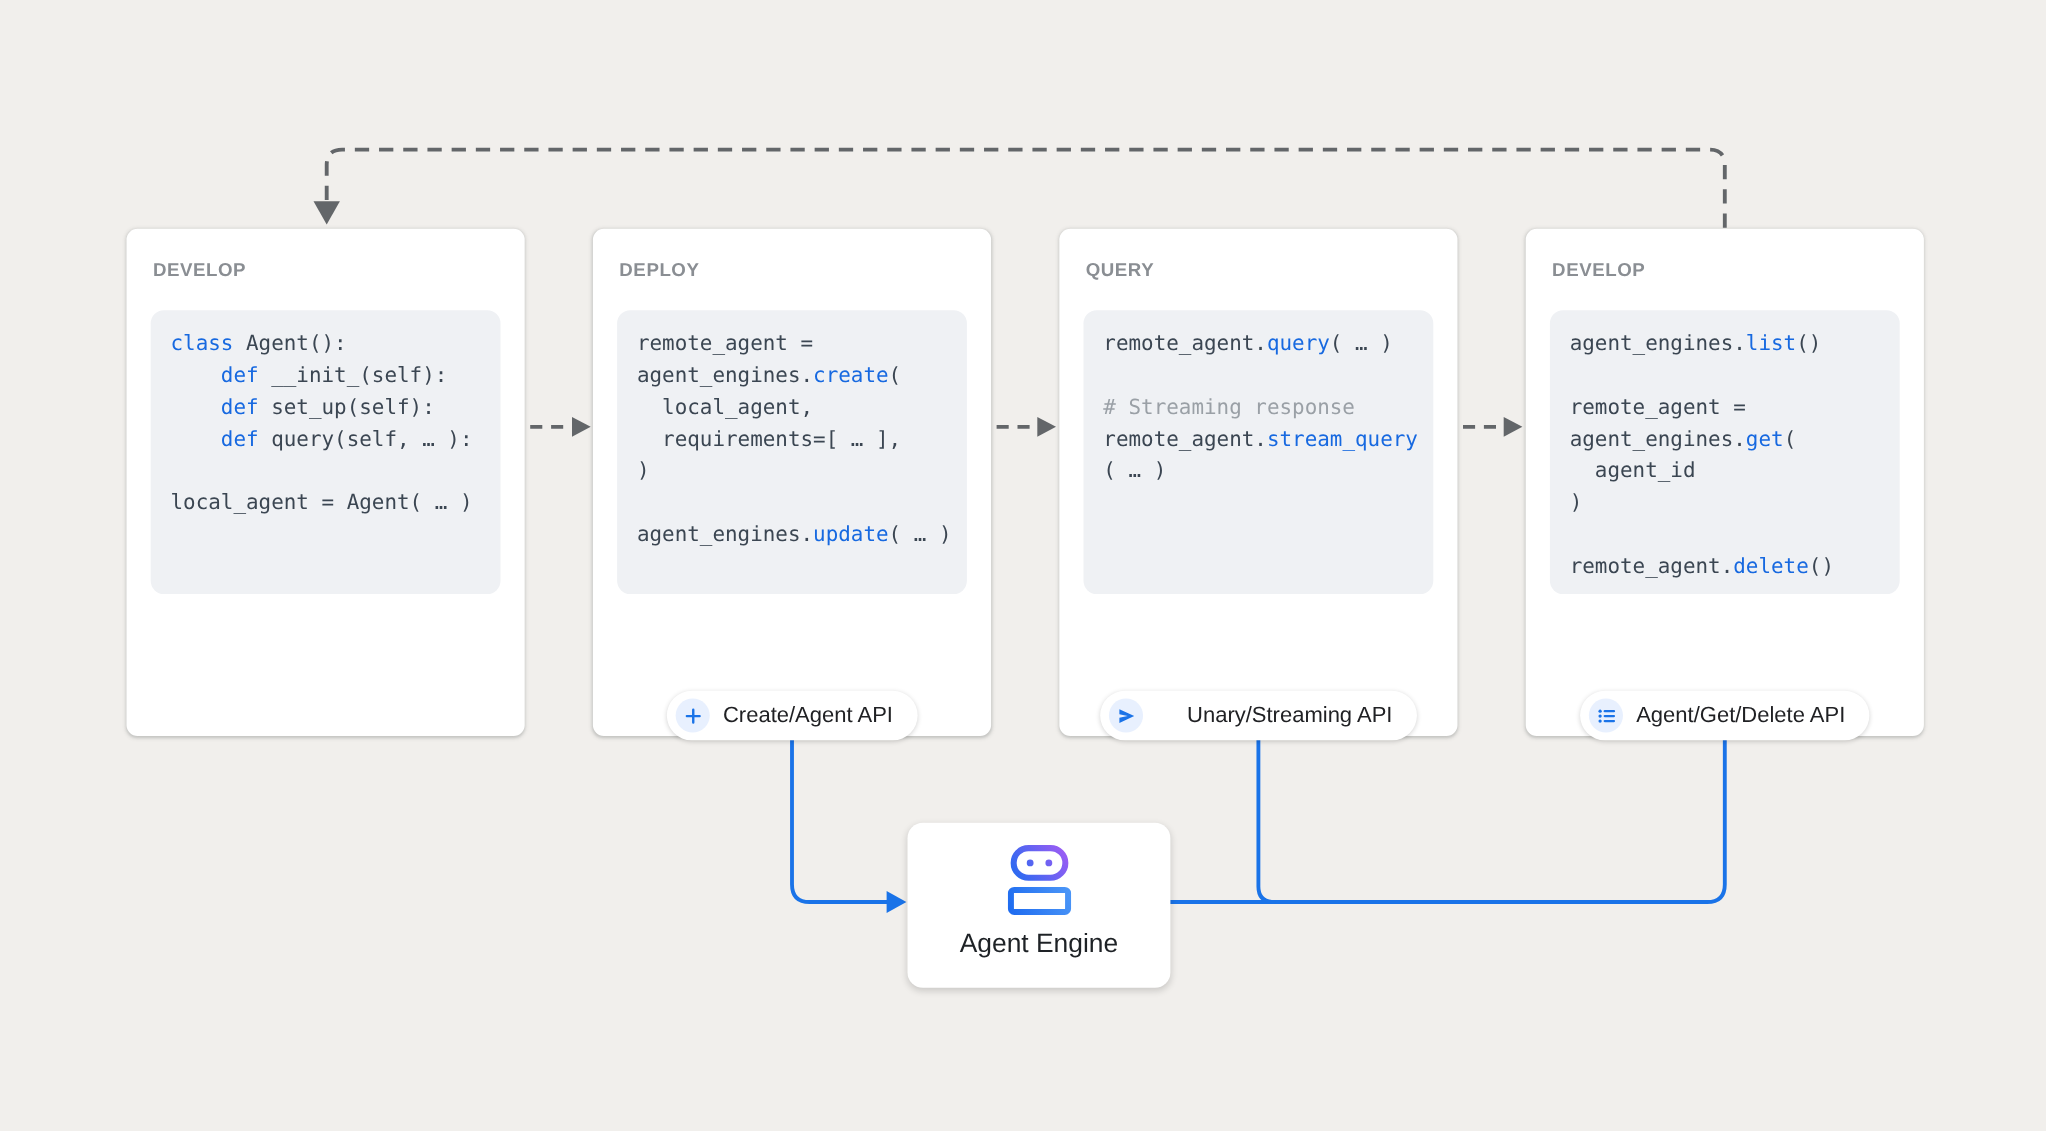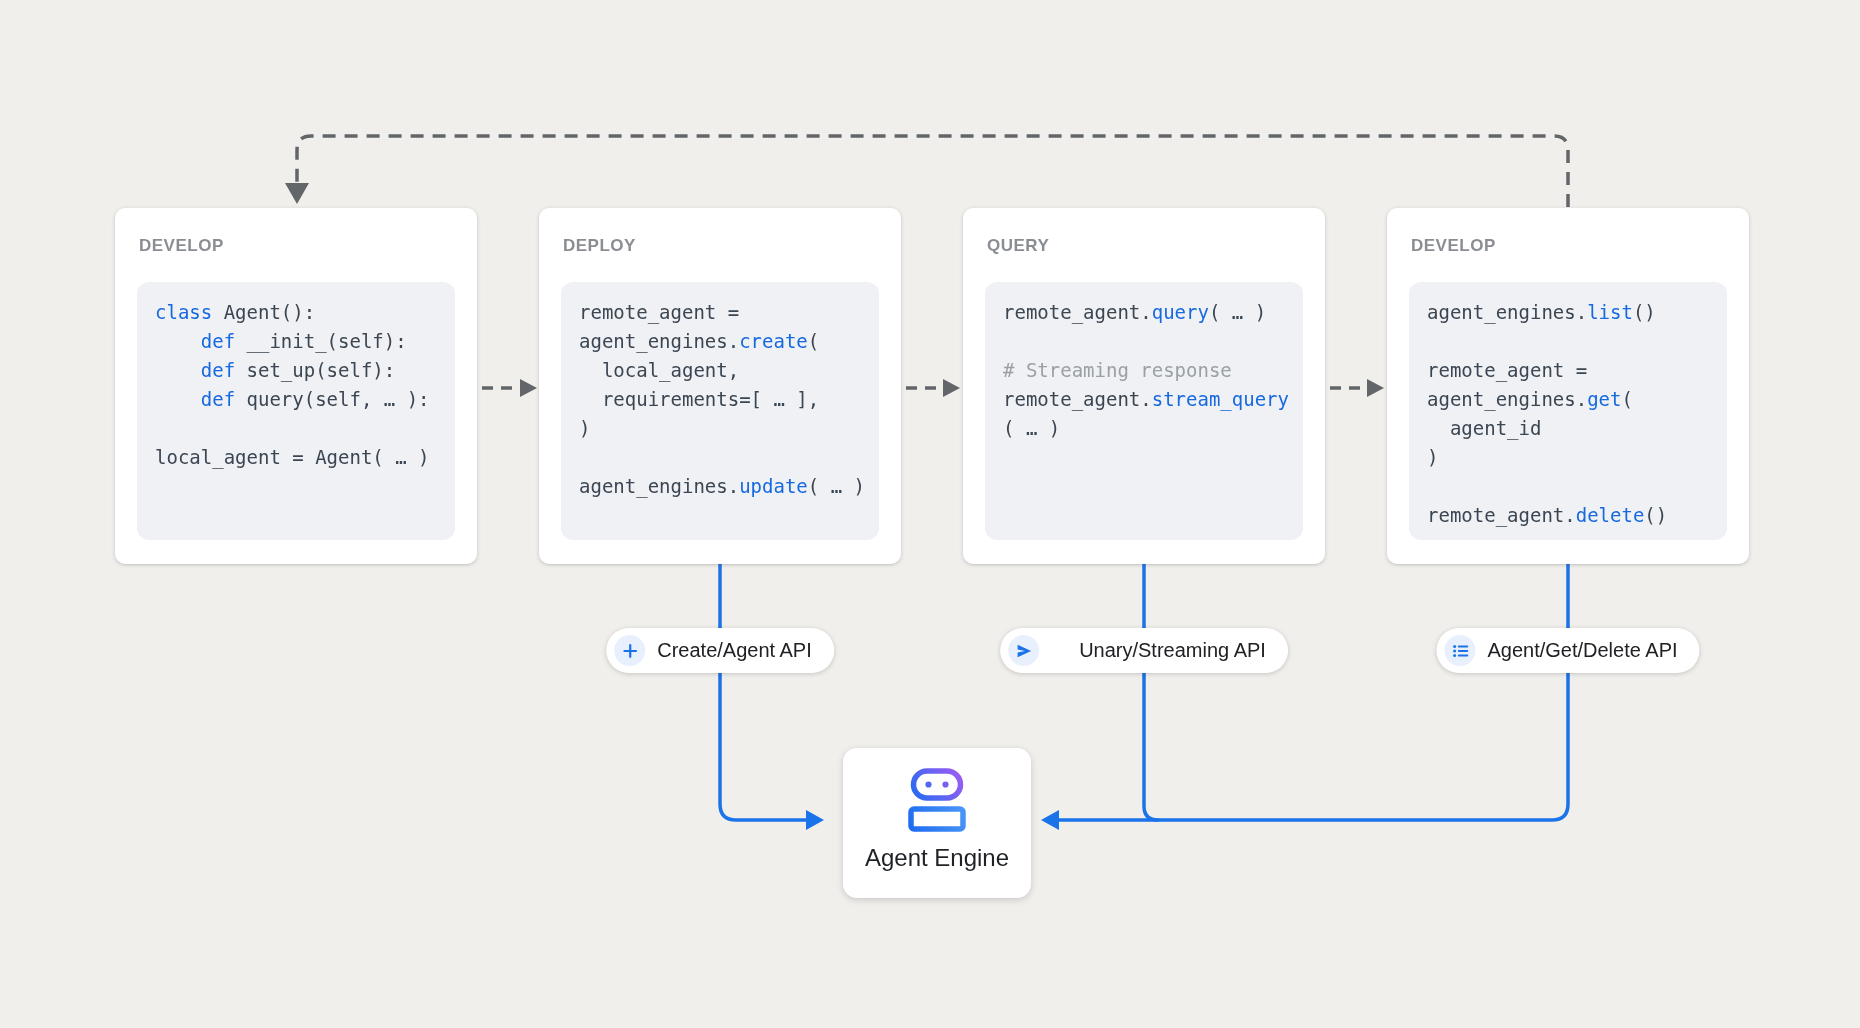--- a/index.html
+++ b/index.html
@@ -4,21 +4,21 @@
 <style>
   html,body{margin:0;padding:0;}
   .canvas{
     position:relative;width:1860px;height:1028px;overflow:hidden;
     background:#f1efec;font-family:"Liberation Sans",sans-serif;
   }
   .connectors{position:absolute;left:0;top:0;pointer-events:none;}
   
   .cards{position:absolute;left:115px;top:208px;display:flex;gap:62px;}
   .card{
-    width:362px;height:356px;background:#ffffff;border-radius:10px;
+    width:362px;height:461px;background:#ffffff;border-radius:10px;
     box-shadow:0 1px 4px rgba(60,64,67,.18),0 1px 2px rgba(60,64,67,.1);
     padding:26px 22px;box-sizing:border-box;
   }
   .card-title{
     font-size:17px;font-weight:700;color:#8a8e93;letter-spacing:.5px;
     margin:2px 0 26px 2px;
   }
   .code-block{
     margin:0;width:318px;height:258px;box-sizing:border-box;
     background:#eff1f4;border-radius:12px;padding:16px 0 0 18px;
@@ -35,26 +35,25 @@
     background:#ffffff;border-radius:23px;padding:0 22px 0 8px;
     box-shadow:0 1px 5px rgba(0,0,0,.18);white-space:nowrap;
   }
   .pill-icon{
     width:31px;height:31px;border-radius:50%;background:#e8f0fe;
     display:flex;align-items:center;justify-content:center;flex:0 0 auto;
   }
   .pill-label{font-size:20px;color:#202124;}
   
   .engine-box{
-    position:absolute;left:825px;top:748px;width:188px;height:150px;
+    position:absolute;left:825px;top:748px;width:239px;height:150px;
     background:#ffffff;border-radius:14px;
     box-shadow:0 2px 7px rgba(0,0,0,.16);
     display:flex;flex-direction:column;align-items:center;box-sizing:border-box;
     padding-top:20px;
-    margin-left:18px;
   }
   .engine-label{font-size:24px;color:#1e2226;margin-top:12px;}
 </style>
 </head>
 <body>
 
 <div class="canvas">
 
   <svg class="connectors" width="1860" height="1028">
 

